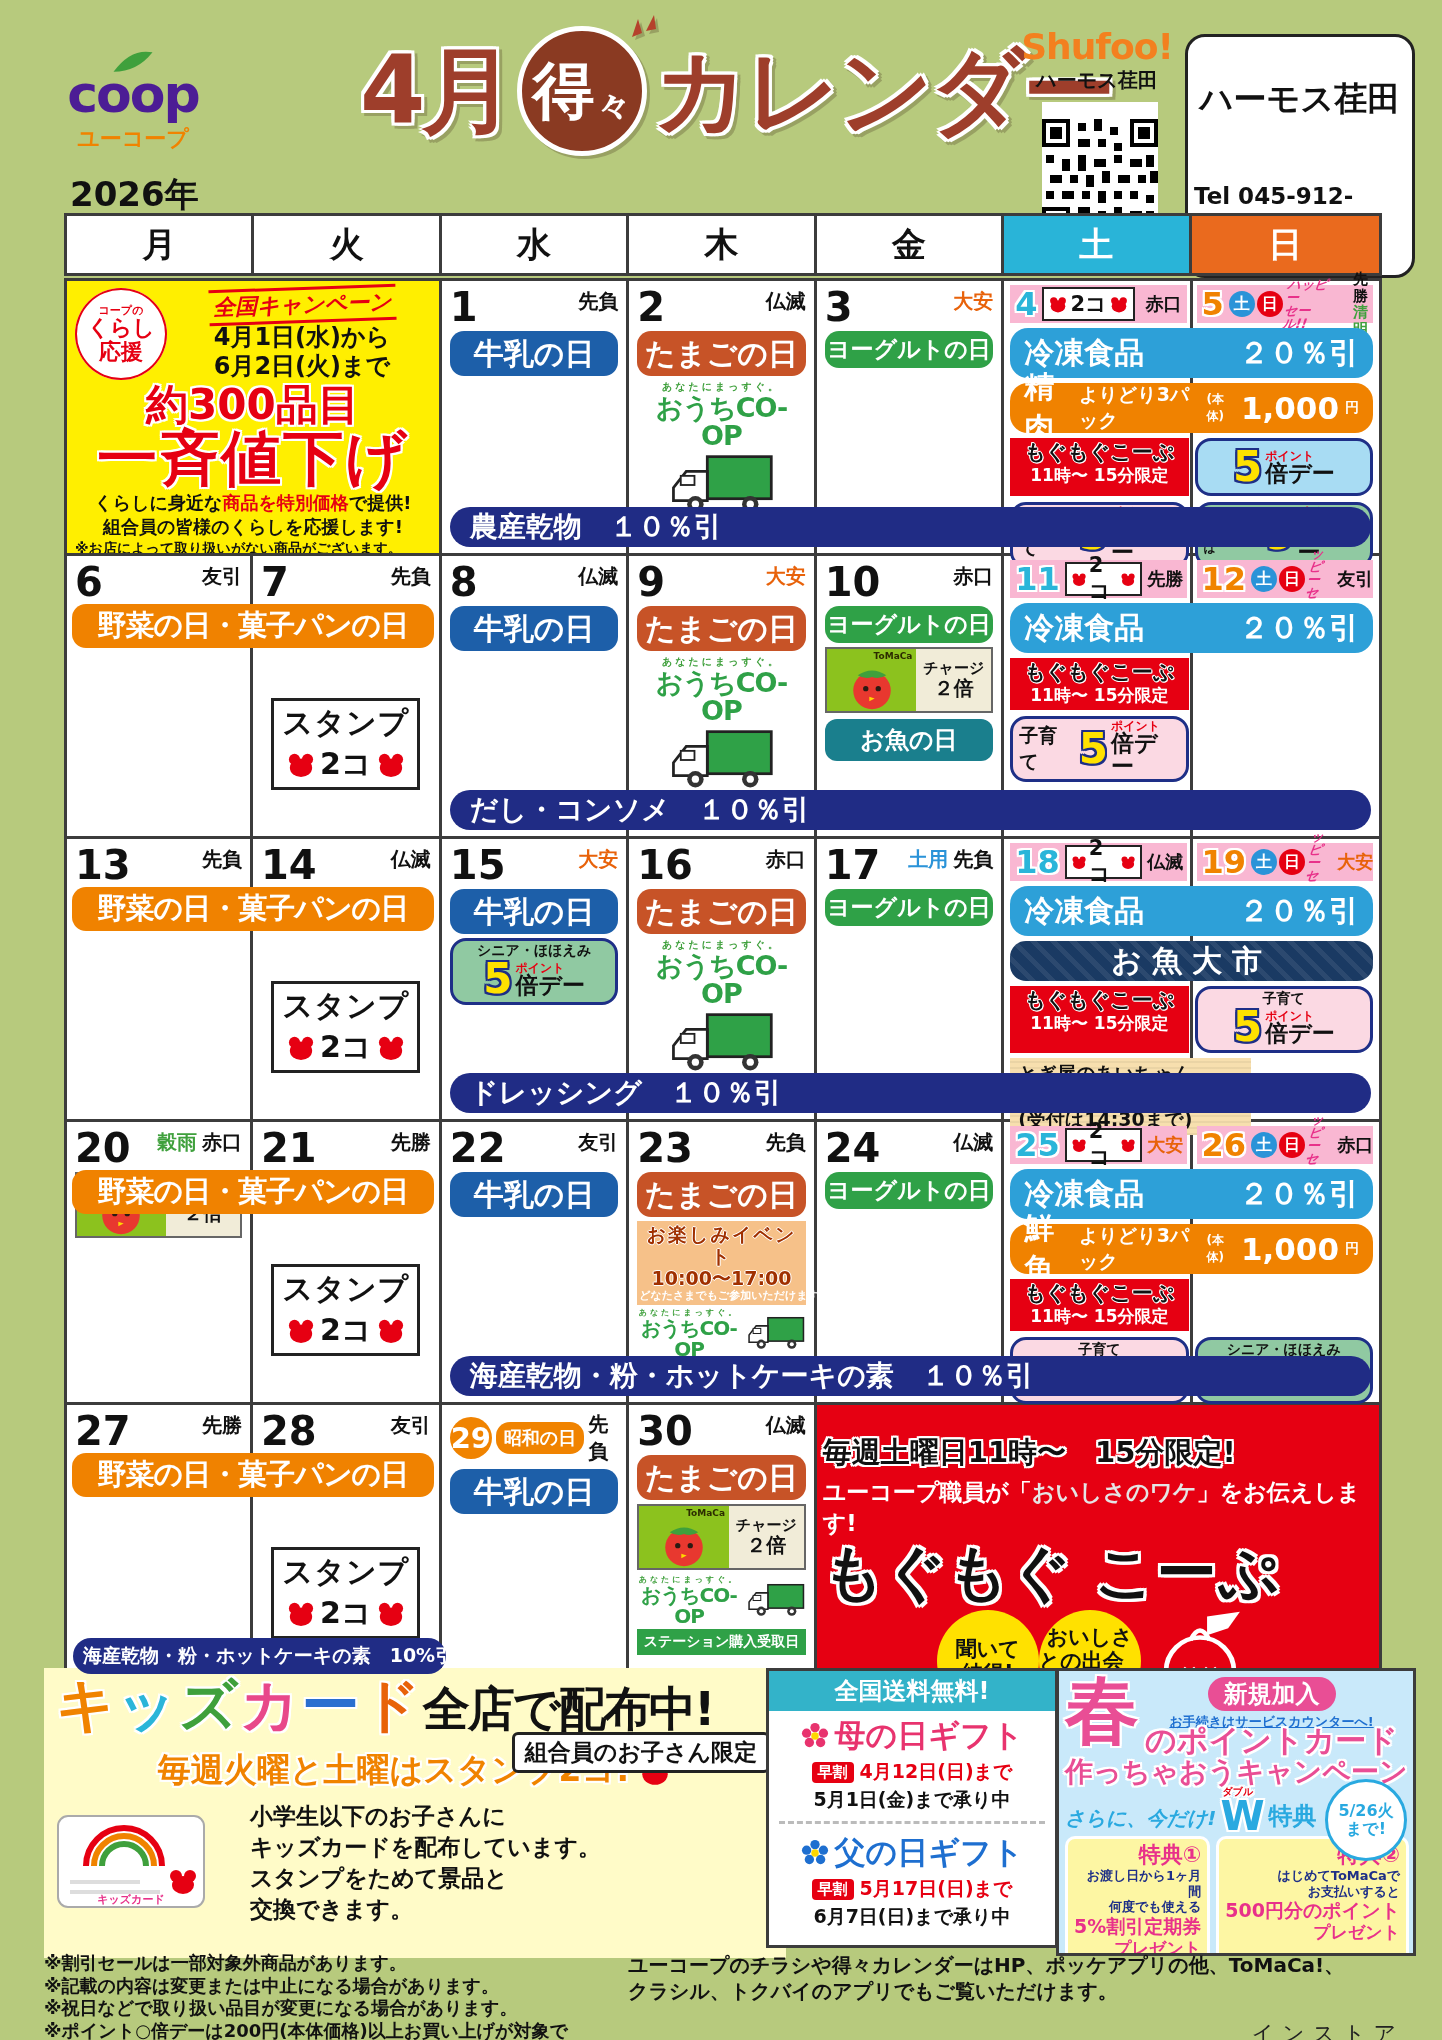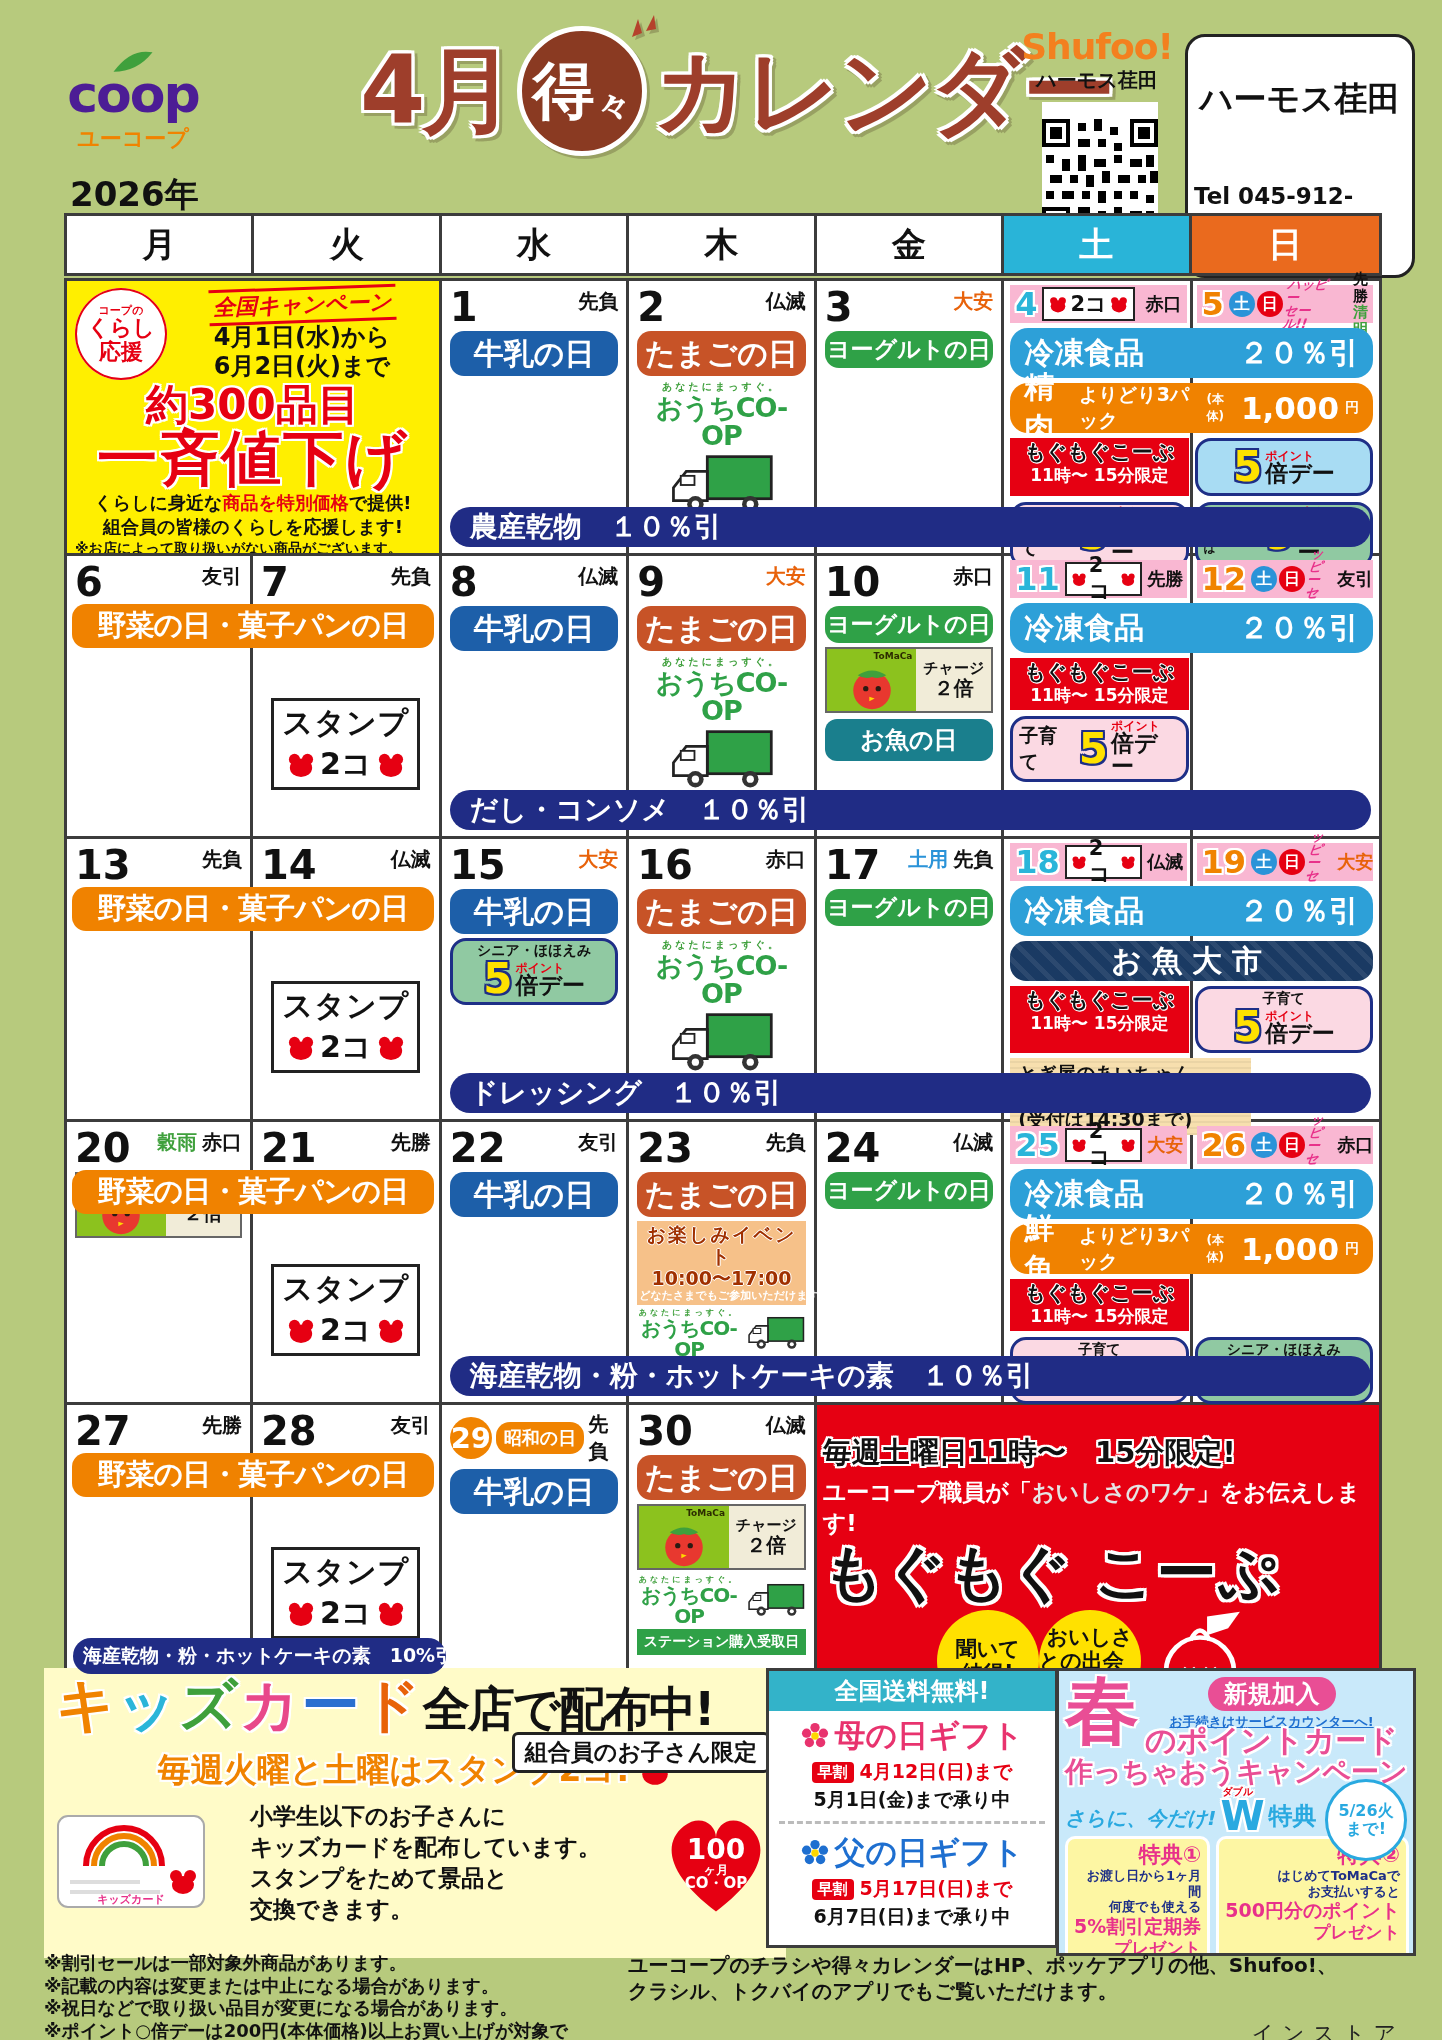--- a/index.html
+++ b/index.html
@@ -1027,30 +1027,20 @@
             <rect x="14" y="76" width="90" height="4" fill="#ddd"></rect>
         </svg>
         <div class="klabel">キッズカード</div>
       </div>
       <div class="kdesc">
         <div>小学生以下のお子さんに</div>
         <div>キッズカードを配布しています。</div>
         <div>スタンプをためて景品と</div>
         <div>交換できます。</div>
       </div>
-      <div class="kheart">
-        <svg viewBox="0 0 100 92" width="116" height="106">
-            <path d="M50 88 C10 58 2 30 22 14 C36 3 50 12 50 24 C50 12 64 3 78 14 C98 30 90 58 50 88 Z" fill="#e60012"></path>
-          </svg>
-        <div class="htxt">
-            <span class="h1">100</span>
-            <span class="h2">ヶ月</span>
-            <span class="h3">CO・OP</span>
-          </div>
-      </div>
     </div>
   </div>
 
   <div class="gift">
     <div class="gift-h">全国送料無料!</div>
     <div class="gsec">
       <div class="gname mother">
           <svg viewBox="0 0 30 30" width="28" height="28">
             <g fill="#e8336e">
               <circle cx="15" cy="6" r="5"></circle>
@@ -1130,19 +1120,19 @@
   </div>
 
   <div class="footer">
     <div class="fnotes">
       <div>※割引セールは一部対象外商品があります。</div>
       <div>※記載の内容は変更または中止になる場合があります。</div>
       <div>※祝日などで取り扱い品目が変更になる場合があります。</div>
       <div>※ポイント○倍デーは200円(本体価格)以上お買い上げが対象です。</div>
     </div>
     <div class="fright">
-      <div>ユーコープのチラシや得々カレンダーはHP、ポッケアプリの他、Shufoo!、</div>
+      <div>ユーコープのチラシや得々カレンダーはHP、ポッケアプリの他、ToMaCa!、</div>
       <div>クラシル、トクバイのアプリでもご覧いただけます。</div>
       <div class="instore">インストア</div>
     </div>
   </div>
 
 </div>
 
 </body></html>

